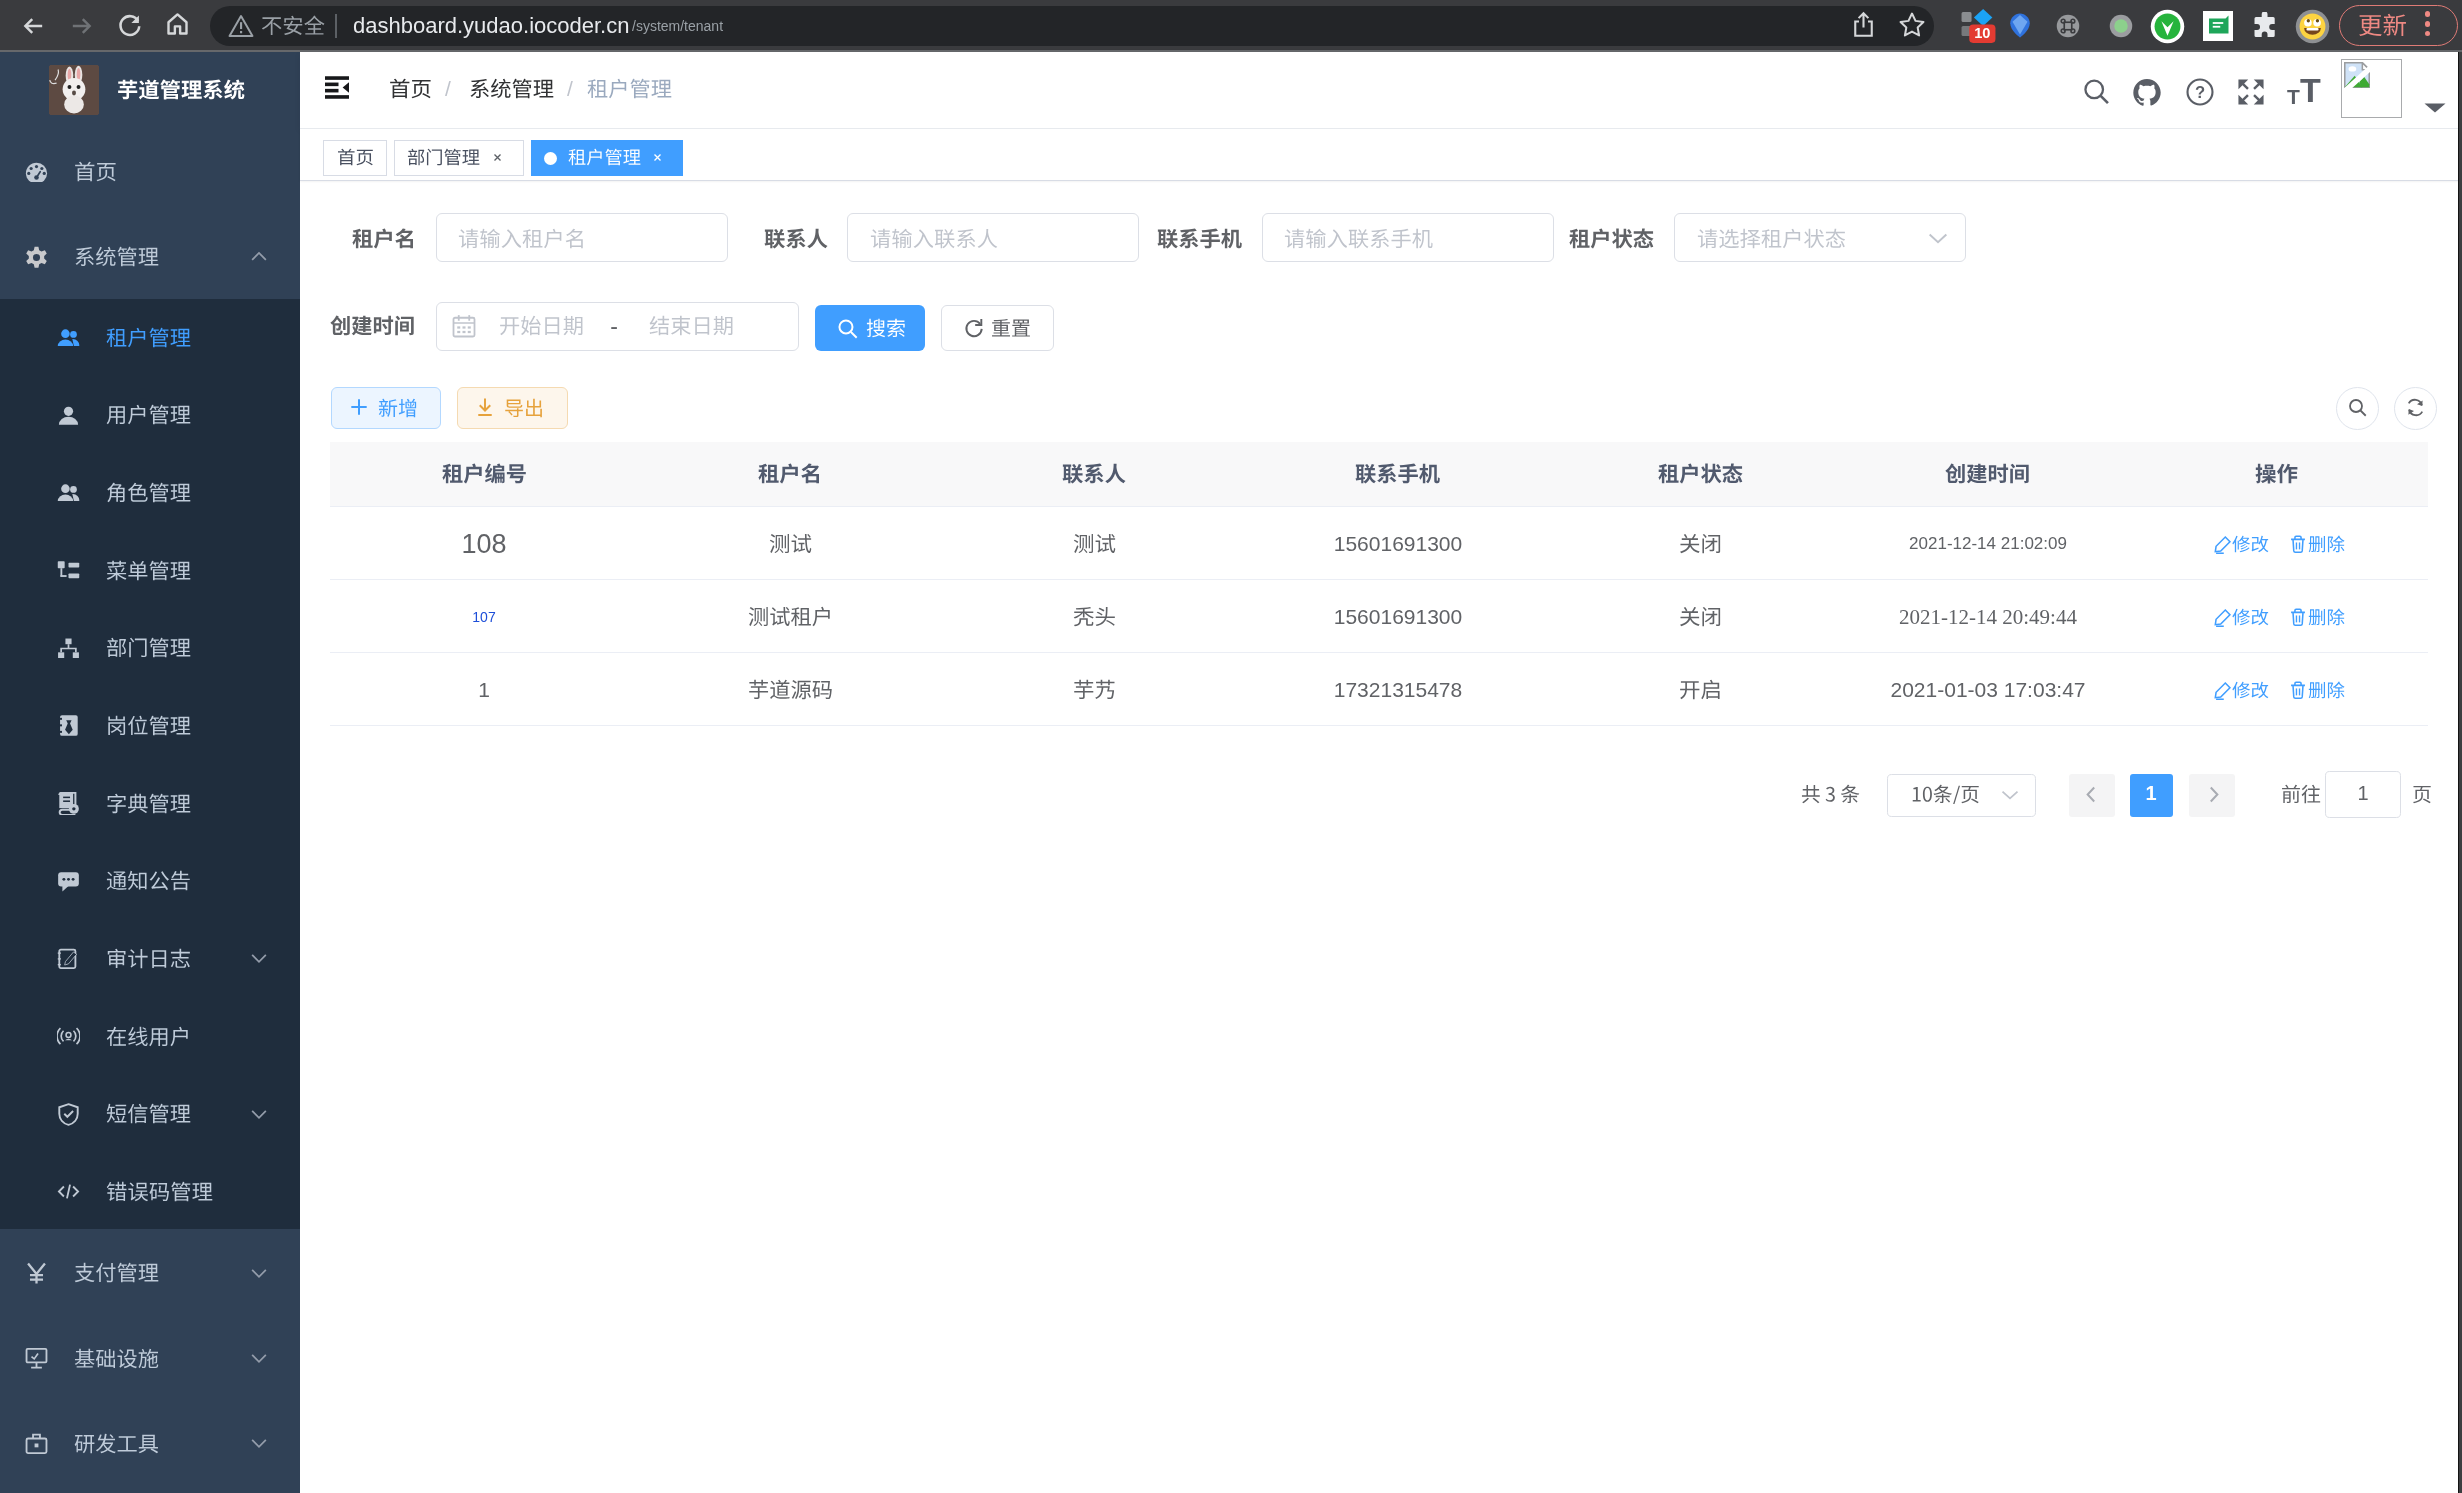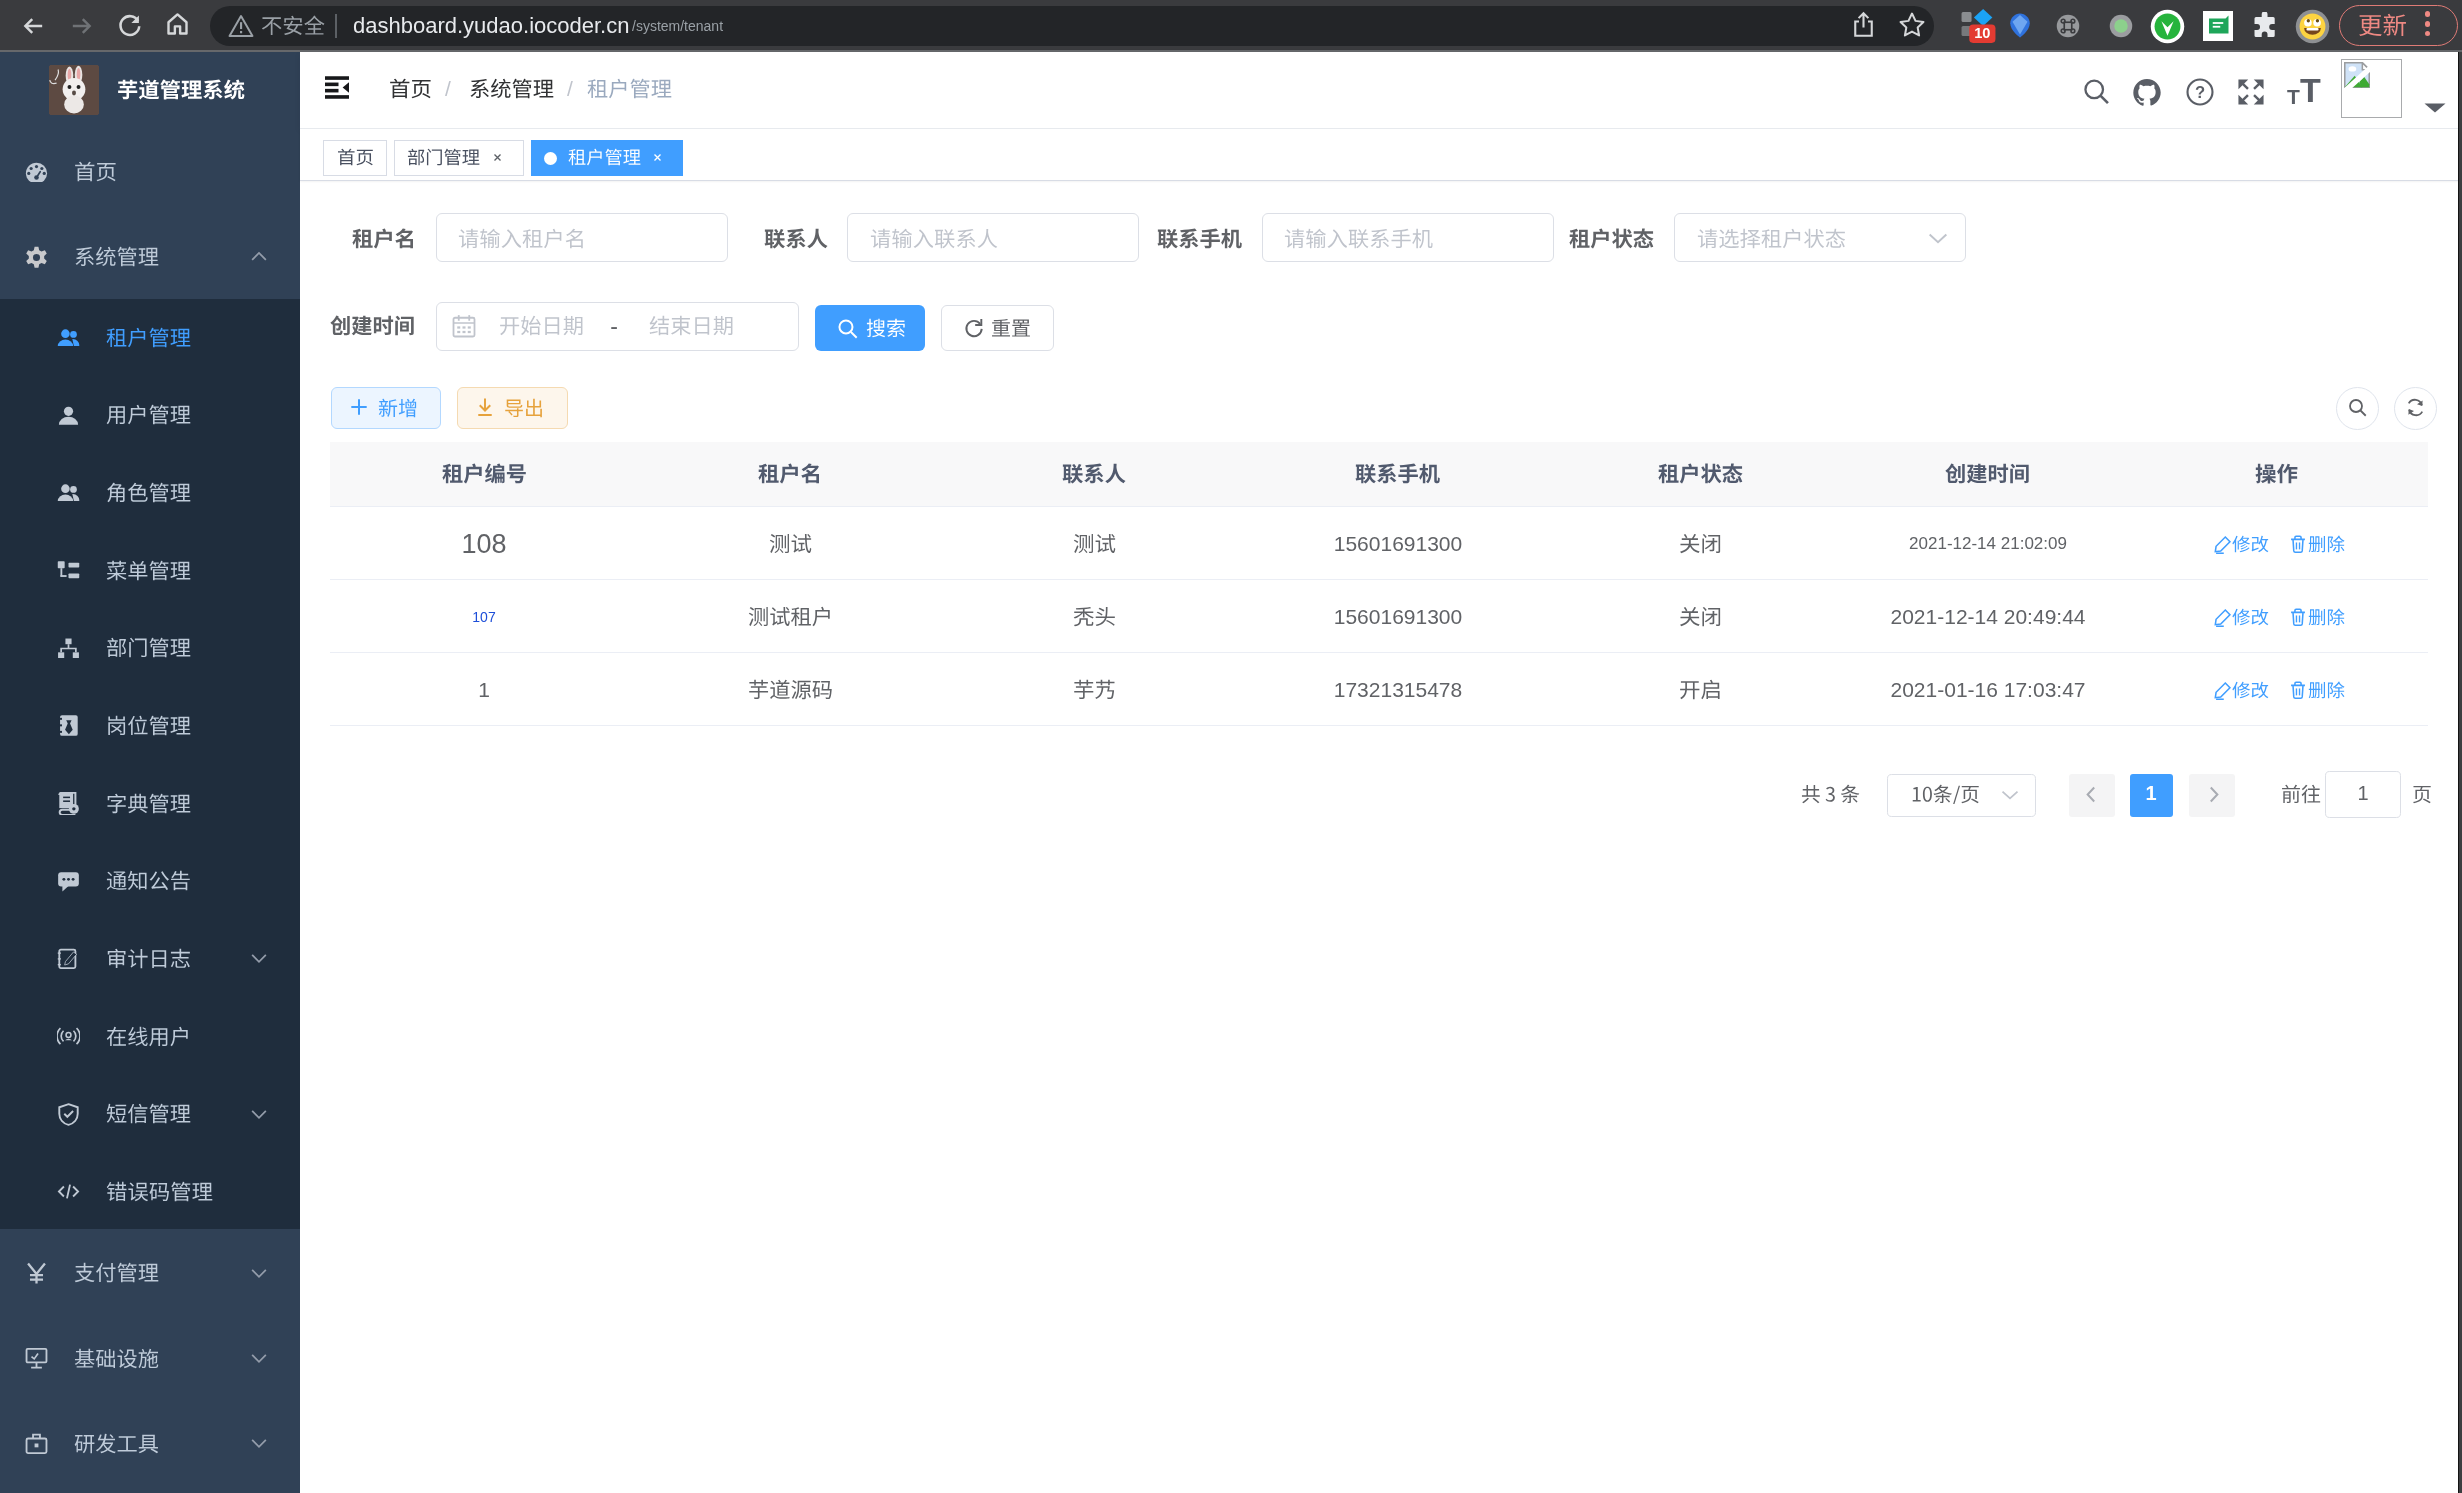--- a/index.html
+++ b/index.html
@@ -671,21 +671,21 @@
   </svg>
 <svg style="position:absolute;left:1073px;top:606px;" width="43" height="21" viewBox="0 -880 2000 1000" preserveAspectRatio="none" fill="#606266">
     <use href="#r79c3" x="0"></use>
     <use href="#r5934" x="1000"></use>
   </svg>
 <div style="position:absolute;top:602px;font-family:'Liberation Sans',sans-serif;font-size:21px;color:#606266;line-height:30px;white-space:pre;left:1398px;transform:translateX(-50%);">15601691300</div>
 <svg style="position:absolute;left:1679px;top:606px;" width="43" height="21" viewBox="0 -880 2000 1000" preserveAspectRatio="none" fill="#606266">
     <use href="#r5173" x="0"></use>
     <use href="#r95ed" x="1000"></use>
   </svg>
-<div style="position:absolute;top:602px;font-family:Liberation Sans, sans-serif;font-size:21px;color:#606266;line-height:30px;white-space:pre;left:1988px;transform:translateX(-50%);text-align:center;">2021-12-14 20:49:44</div>
+<div style="position:absolute;top:602px;font-family:Liberation Serif, serif;font-size:21px;color:#606266;line-height:30px;white-space:pre;left:1988px;transform:translateX(-50%);text-align:center;">2021-12-14 20:49:44</div>
 <svg style="position:absolute;left:2213px;top:607px;" width="20" height="20" viewBox="0 0 26 26">
     <path d="M16 4 L22 10 L10 22 L3 23 L4 16 Z" stroke="#409eff" stroke-width="2" fill="none"></path>
     <line x1="4" y1="25" x2="14" y2="25" stroke="#409eff" stroke-width="2"></line>
   </svg>
 <svg style="position:absolute;left:2232px;top:608px;" width="37" height="18" viewBox="0 -880 2000 1000" preserveAspectRatio="none" fill="#409eff">
     <use href="#r4fee" x="0"></use>
     <use href="#r6539" x="1000"></use>
   </svg>
 <svg style="position:absolute;left:2288px;top:607px;" width="20" height="20" viewBox="0 0 26 26">
     <path d="M4 7 H22 M9 7 V4.5 a1.5 1.5 0 0 1 1.5 -1.5 h5 a1.5 1.5 0 0 1 1.5 1.5 V7 M6.5 7 l1 15 a2 2 0 0 0 2 1.8 h7 a2 2 0 0 0 2 -1.8 l1 -15" stroke="#409eff" stroke-width="2" fill="none"></path>
@@ -706,21 +706,21 @@
   </svg>
 <svg style="position:absolute;left:1073px;top:679px;" width="43" height="21" viewBox="0 -880 2000 1000" preserveAspectRatio="none" fill="#606266">
     <use href="#r828b" x="0"></use>
     <use href="#r827f" x="1000"></use>
   </svg>
 <div style="position:absolute;top:675px;font-family:'Liberation Sans',sans-serif;font-size:21px;color:#606266;line-height:30px;white-space:pre;left:1398px;transform:translateX(-50%);">17321315478</div>
 <svg style="position:absolute;left:1679px;top:679px;" width="43" height="21" viewBox="0 -880 2000 1000" preserveAspectRatio="none" fill="#606266">
     <use href="#r5f00" x="0"></use>
     <use href="#r542f" x="1000"></use>
   </svg>
-<div style="position:absolute;top:675px;font-family:'Liberation Sans',sans-serif;font-size:21px;color:#606266;line-height:30px;white-space:pre;left:1988px;transform:translateX(-50%);">2021-01-16 17:03:47</div>
+<div style="position:absolute;top:675px;font-family:'Liberation Sans',sans-serif;font-size:21px;color:#606266;line-height:30px;white-space:pre;left:1988px;transform:translateX(-50%);">2021-01-03 17:03:47</div>
 <svg style="position:absolute;left:2213px;top:680px;" width="20" height="20" viewBox="0 0 26 26">
     <path d="M16 4 L22 10 L10 22 L3 23 L4 16 Z" stroke="#409eff" stroke-width="2" fill="none"></path>
     <line x1="4" y1="25" x2="14" y2="25" stroke="#409eff" stroke-width="2"></line>
   </svg>
 <svg style="position:absolute;left:2232px;top:681px;" width="37" height="18" viewBox="0 -880 2000 1000" preserveAspectRatio="none" fill="#409eff">
     <use href="#r4fee" x="0"></use>
     <use href="#r6539" x="1000"></use>
   </svg>
 <svg style="position:absolute;left:2288px;top:680px;" width="20" height="20" viewBox="0 0 26 26">
     <path d="M4 7 H22 M9 7 V4.5 a1.5 1.5 0 0 1 1.5 -1.5 h5 a1.5 1.5 0 0 1 1.5 1.5 V7 M6.5 7 l1 15 a2 2 0 0 0 2 1.8 h7 a2 2 0 0 0 2 -1.8 l1 -15" stroke="#409eff" stroke-width="2" fill="none"></path>

